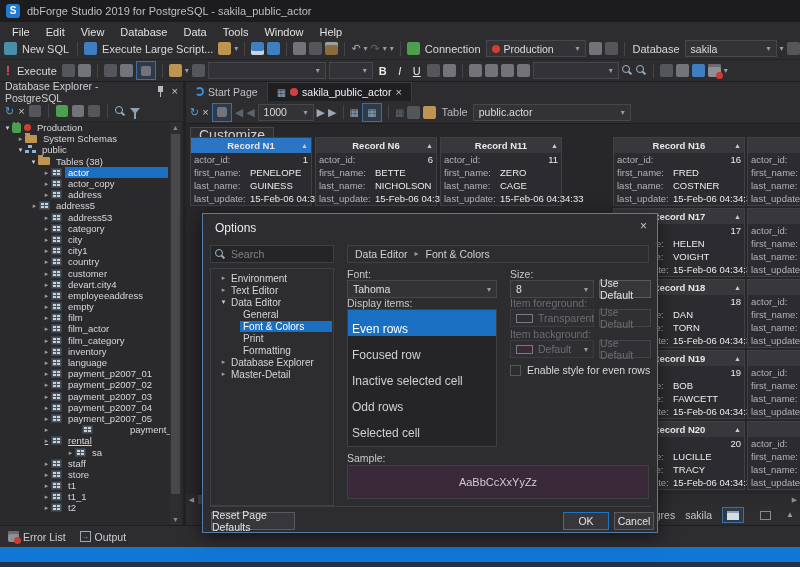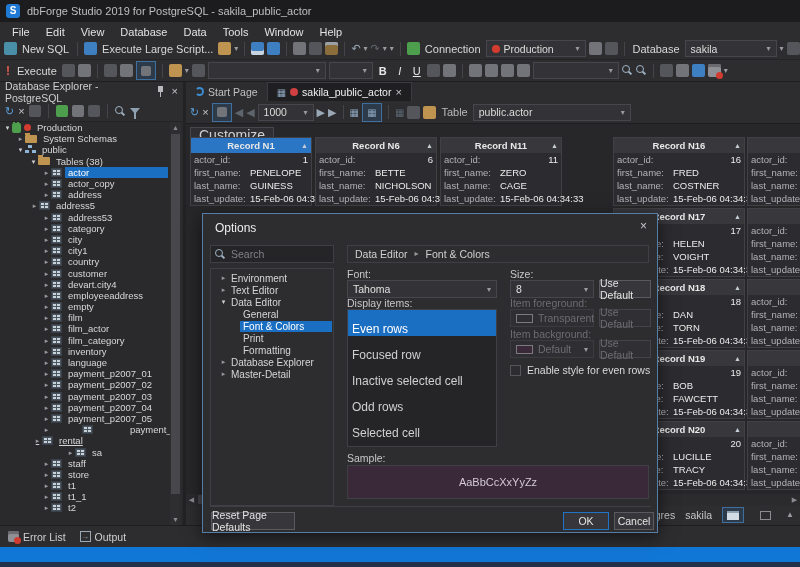--- a/index.html
+++ b/index.html
@@ -435,21 +435,21 @@
     <span class="ticon ic-table"></span>
     <span class="tlab">payment_p2007_05</span>
   </div>
 
   <div class="tree-row" style="padding-left: 42px; gap: 31px;">
     <span class="arr">▸</span>
     <span class="ticon ic-table"></span>
     <span class="tlab">payment_p2007_06</span>
   </div>
 
-  <div class="tree-row" style="padding-left: 33px; text-decoration: underline;">
+  <div class="tree-row" style="padding-left: 42px; text-decoration: underline;">
     <span class="arr">▸</span>
     <span class="ticon ic-table"></span>
     <span class="tlab">rental</span>
   </div>
 
   <div class="tree-row" style="padding-left: 42px; margin-left: 24px;">
     <span class="arr">▸</span>
     <span class="ticon ic-table"></span>
     <span class="tlab">sa</span>
   </div>

